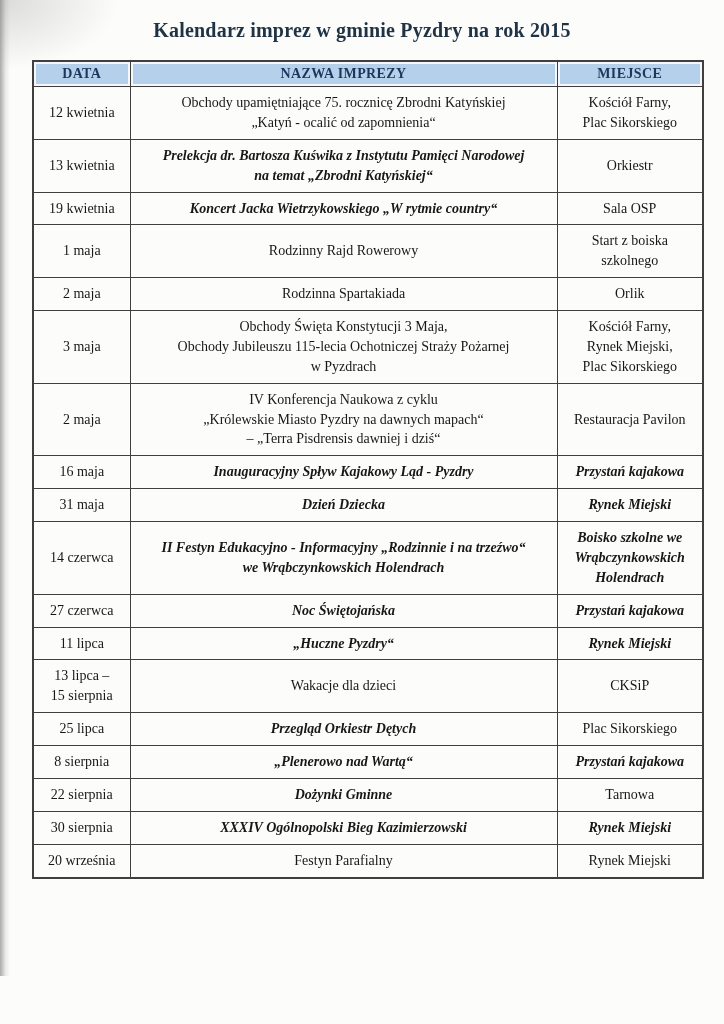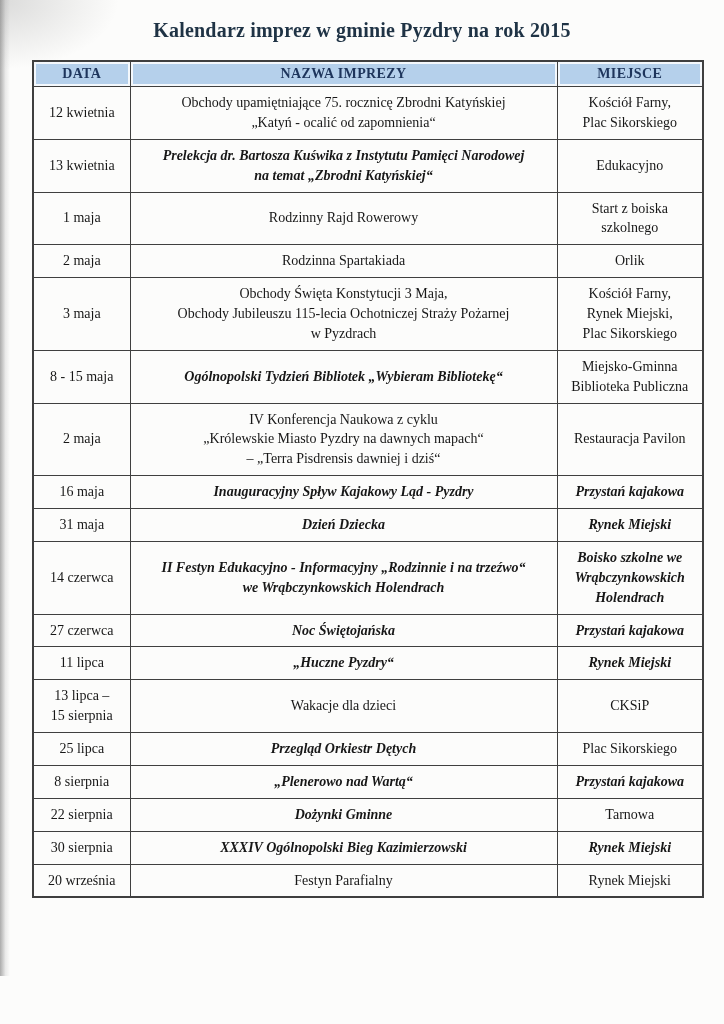--- a/index.html
+++ b/index.html
@@ -100,21 +100,26 @@
           <td>12 kwietnia</td>
           <td>Obchody upamiętniające 75. rocznicę Zbrodni Katyńskiej
 „Katyń - ocalić od zapomnienia“</td>
           <td>Kościół Farny,
 Plac Sikorskiego</td>
         </tr>
         <tr>
           <td>13 kwietnia</td>
           <td class="bold">Prelekcja dr. Bartosza Kuświka z Instytutu Pamięci Narodowej
 na temat „Zbrodni Katyńskiej“</td>
-          <td>Edukacyjno</td>
+          <td>Orkiestr</td>
+        </tr>
+        <tr>
+          <td>19 kwietnia</td>
+          <td class="bold">Koncert Jacka Wietrzykowskiego „W rytmie country“</td>
+          <td>Sala OSP</td>
         </tr>
         <tr>
           <td>1 maja</td>
           <td>Rodzinny Rajd Rowerowy</td>
           <td>Start z boiska szkolnego</td>
         </tr>
         <tr>
           <td>2 maja</td>
           <td>Rodzinna Spartakiada</td>
           <td>Orlik</td>
@@ -122,26 +127,20 @@
         <tr>
           <td>3 maja</td>
           <td>Obchody Święta Konstytucji 3 Maja,
 Obchody Jubileuszu 115-lecia Ochotniczej Straży Pożarnej
 w Pyzdrach</td>
           <td>Kościół Farny,
 Rynek Miejski,
 Plac Sikorskiego</td>
         </tr>
         <tr>
-          <td>8 - 15 maja</td>
-          <td class="bold">Ogólnopolski Tydzień Bibliotek „Wybieram Bibliotekę“</td>
-          <td>Miejsko-Gminna
-Biblioteka Publiczna</td>
-        </tr>
-        <tr>
           <td>2 maja</td>
           <td>IV Konferencja Naukowa z cyklu
 „Królewskie Miasto Pyzdry na dawnych mapach“
 –  „Terra Pisdrensis dawniej i dziś“</td>
           <td>Restauracja Pavilon</td>
         </tr>
         <tr>
           <td>16 maja</td>
           <td class="bold">Inauguracyjny Spływ Kajakowy Ląd - Pyzdry</td>
           <td class="bold">Przystań kajakowa</td>

